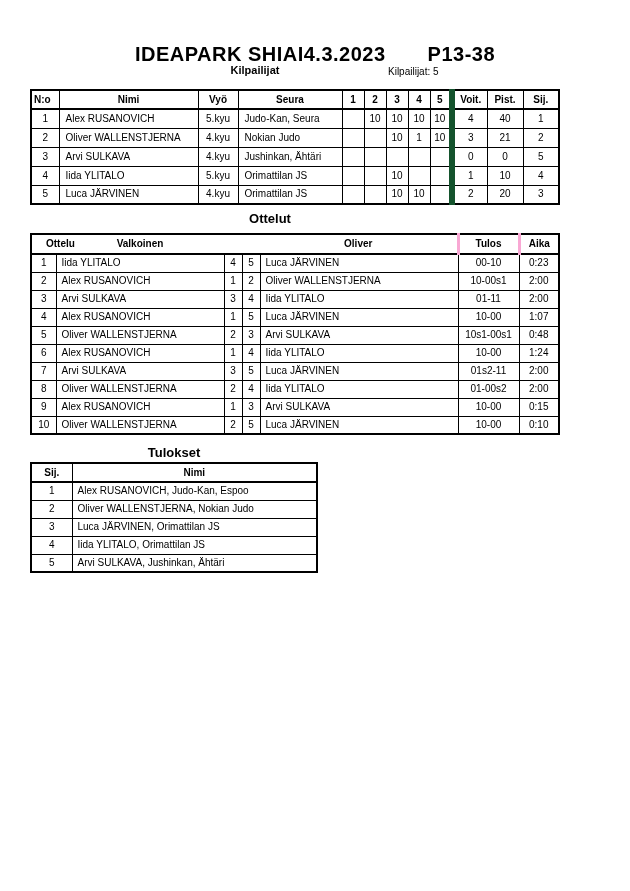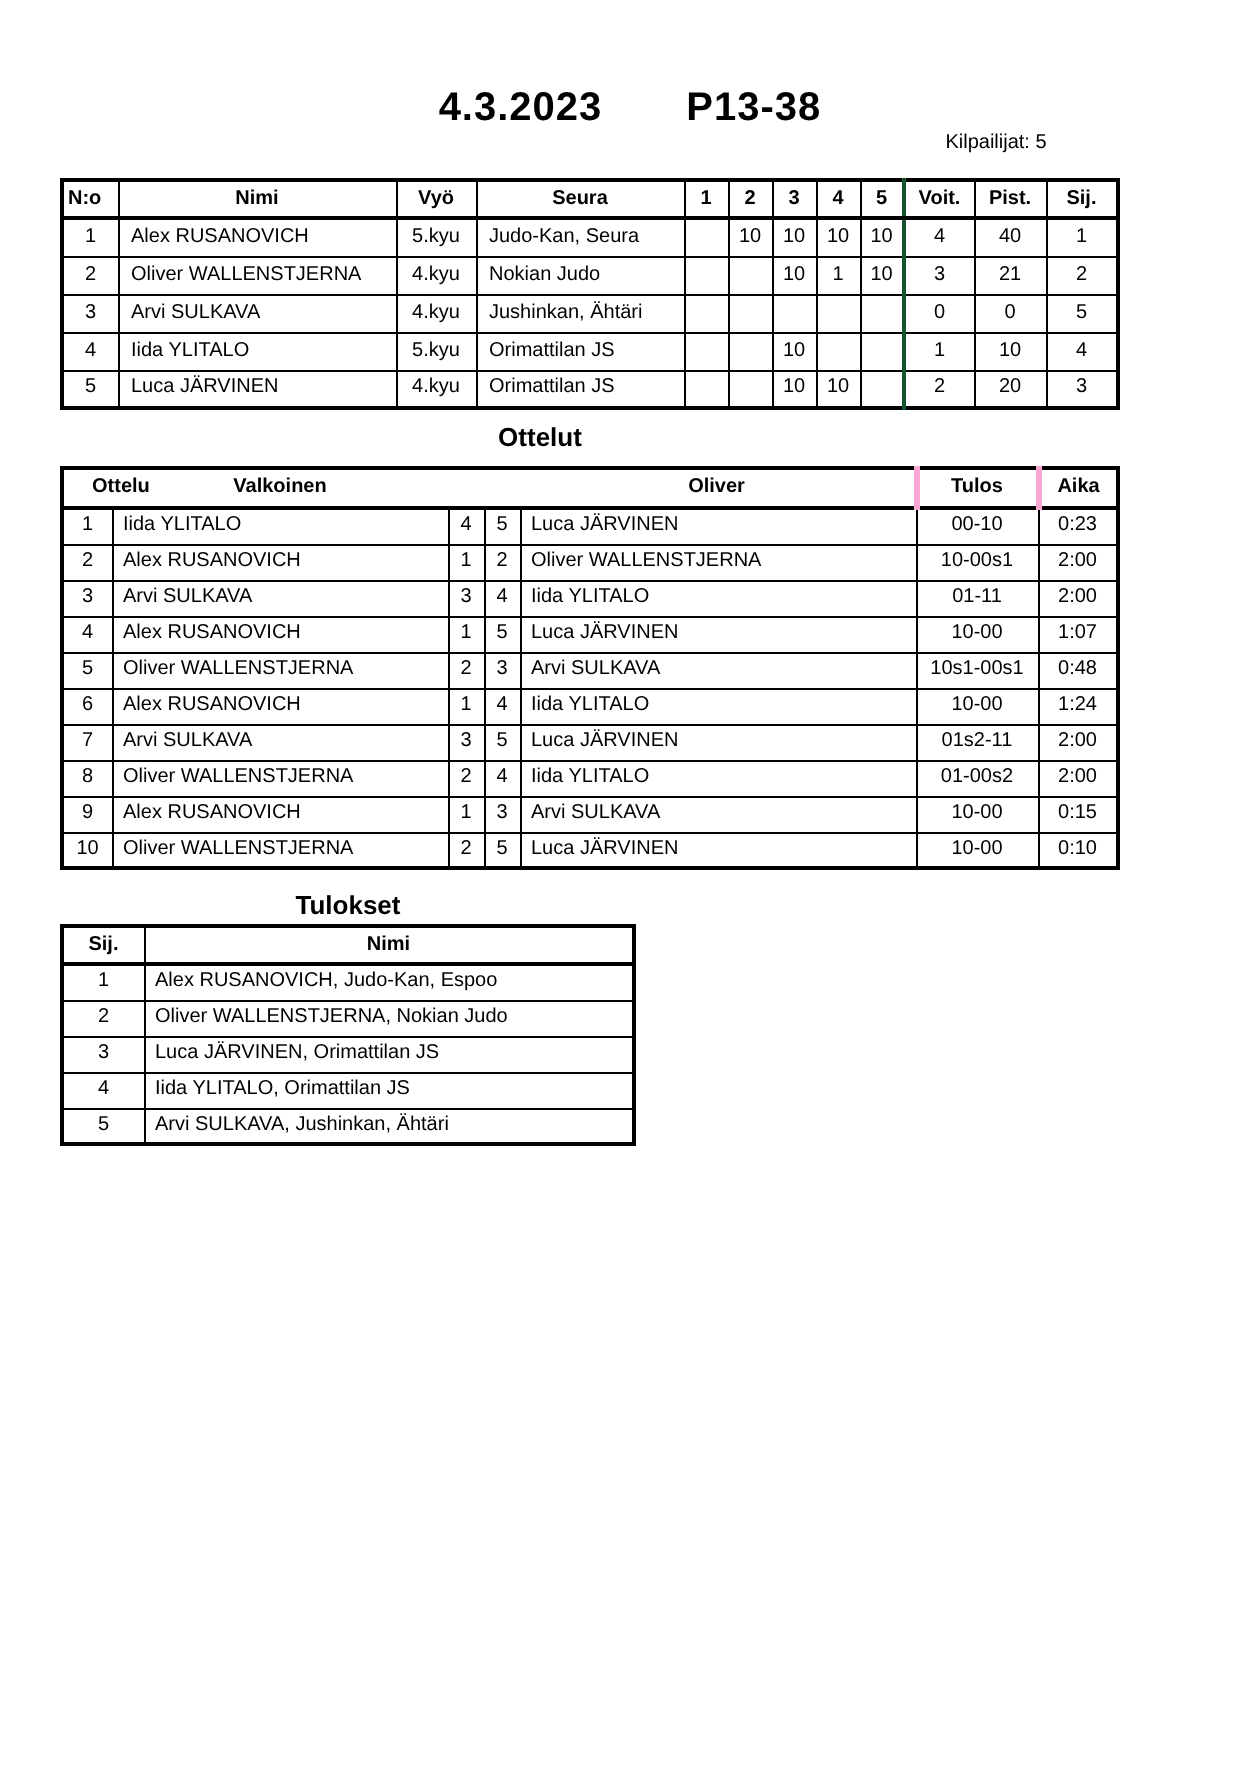--- a/index.html
+++ b/index.html
@@ -12,38 +12,38 @@
     position:absolute; top:43px; left:0; width:630px;
     display:flex; justify-content:center; align-items:baseline;
     font-size:20px; font-weight:bold; letter-spacing:0.5px;
   }
   .doc-title .t2 { }
   .doc-title .t3 { margin-left:42px; }
   .section-title { position:absolute; font-weight:bold; text-align:center; }
   .st-competitors { top:64px; left:55px; width:400px; font-size:11px; }
   .st-matches    { top:211px; left:70px; width:400px; font-size:13px; }
   .st-results    { top:445px; left:74px; width:200px; font-size:13px; }
-  .count-label { position:absolute; top:66px; left:398px; width:200px; text-align:center; font-size:10px; }
+  .count-label { position:absolute; top:66px; left:388px; width:200px; text-align:left; font-size:10px; }
 
   table {
     position:absolute; border-collapse:collapse; table-layout:fixed;
     border:2px solid #000; font-size:10px; line-height:1;
   }
   th, td {
     border:1px solid #000; padding:0; text-align:center; vertical-align:middle;
     overflow:visible; white-space:nowrap;
   }
   thead th { border-bottom:2px solid #000; font-weight:bold; }
 
   
   .t-competitors { left:30px; top:89px; width:528px; }
   .t-competitors tr { height:19px; }
   .t-competitors th.h-no { text-align:left; padding-left:2px; }
   .t-competitors td.name, .t-competitors td.club { text-align:left; padding-left:6px; }
-  .t-competitors td.voit, .t-competitors th.h-voit { border-left:2px solid #14532d; }
+  .t-competitors td.voit, .t-competitors th.h-voit { border-left:6px solid #14532d; }
 
   
   .t-matches { left:30px; top:233px; width:528px; }
   .t-matches thead tr { height:20px; }
   .t-matches tbody tr { height:18px; }
   .t-matches thead th { border-left:none; border-right:none; }
   .t-matches thead th.h-tulos, .t-matches thead th.h-aika { border-left:3px solid #f9a8d4; }
   .t-matches th.h-ottelu { text-align:left; padding-left:14px; }
   .t-matches td.name { text-align:left; padding-left:5px; }
 
@@ -52,24 +52,26 @@
   .t-results thead tr { height:19px; }
   .t-results tbody tr { height:18px; }
   .t-results td.name { text-align:left; padding-left:5px; }
 </style>
 </head>
 <body>
 
 <div class="page">
 
   <div class="doc-title">
+    <span class="t1">IDEAPARK SHIAI</span>
     <span class="t2">4.3.2023</span>
     <span class="t3">P13-38</span>
   </div>
 
+  <div class="section-title st-competitors">Kilpailijat</div>
   <div class="count-label">Kilpailijat: 5</div>
 
   <table class="t-competitors">
     <colgroup>
       <col style="width:28px">
         <col style="width:139px">
         <col style="width:40px">
         <col style="width:104px">
       <col style="width:22px">
         <col style="width:22px">

